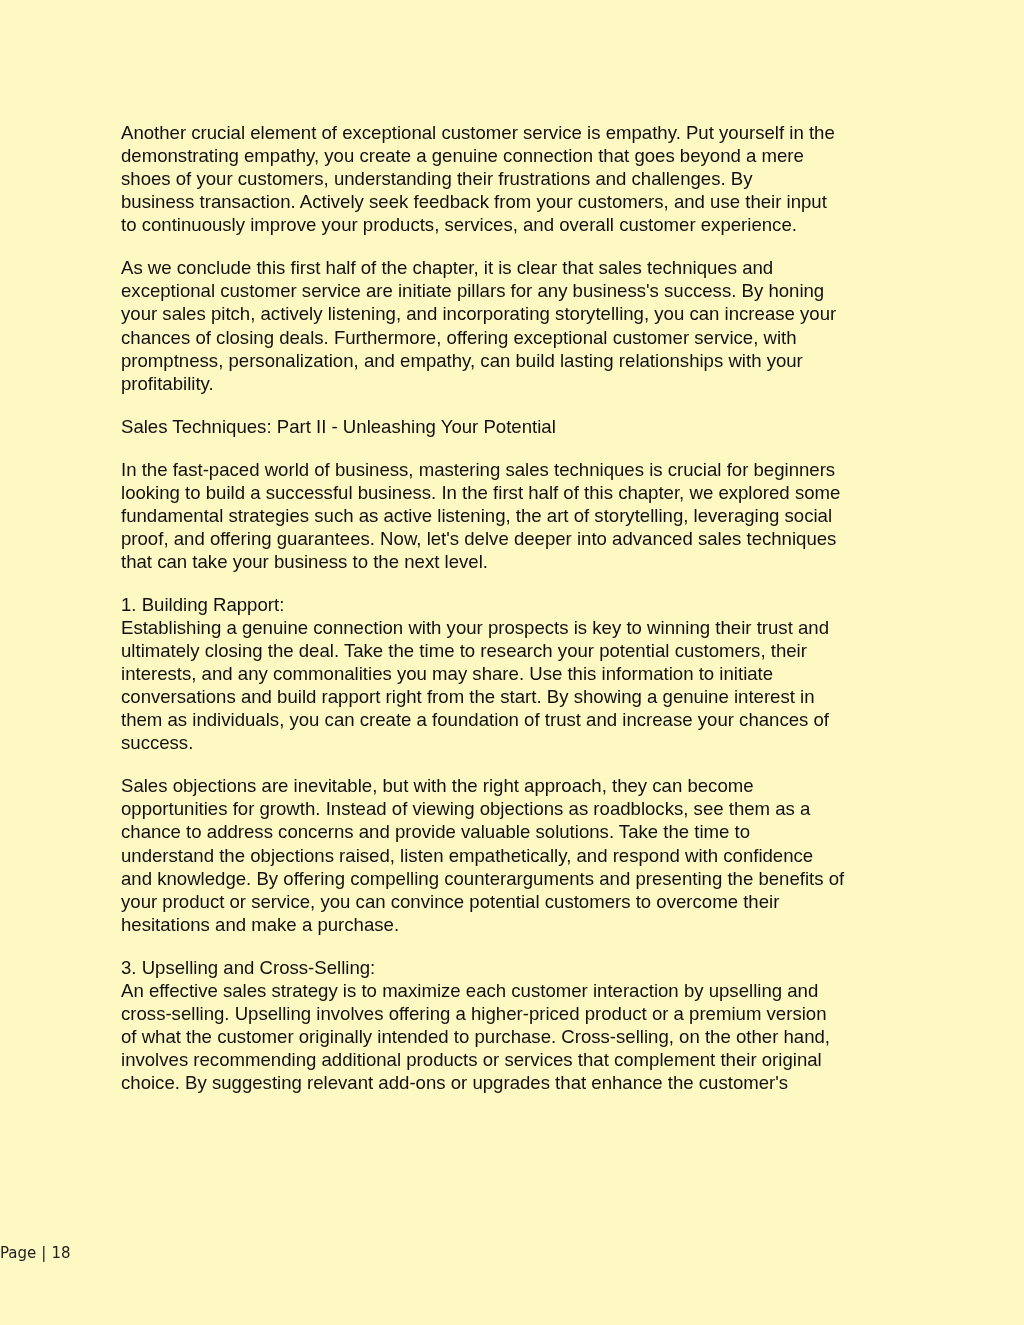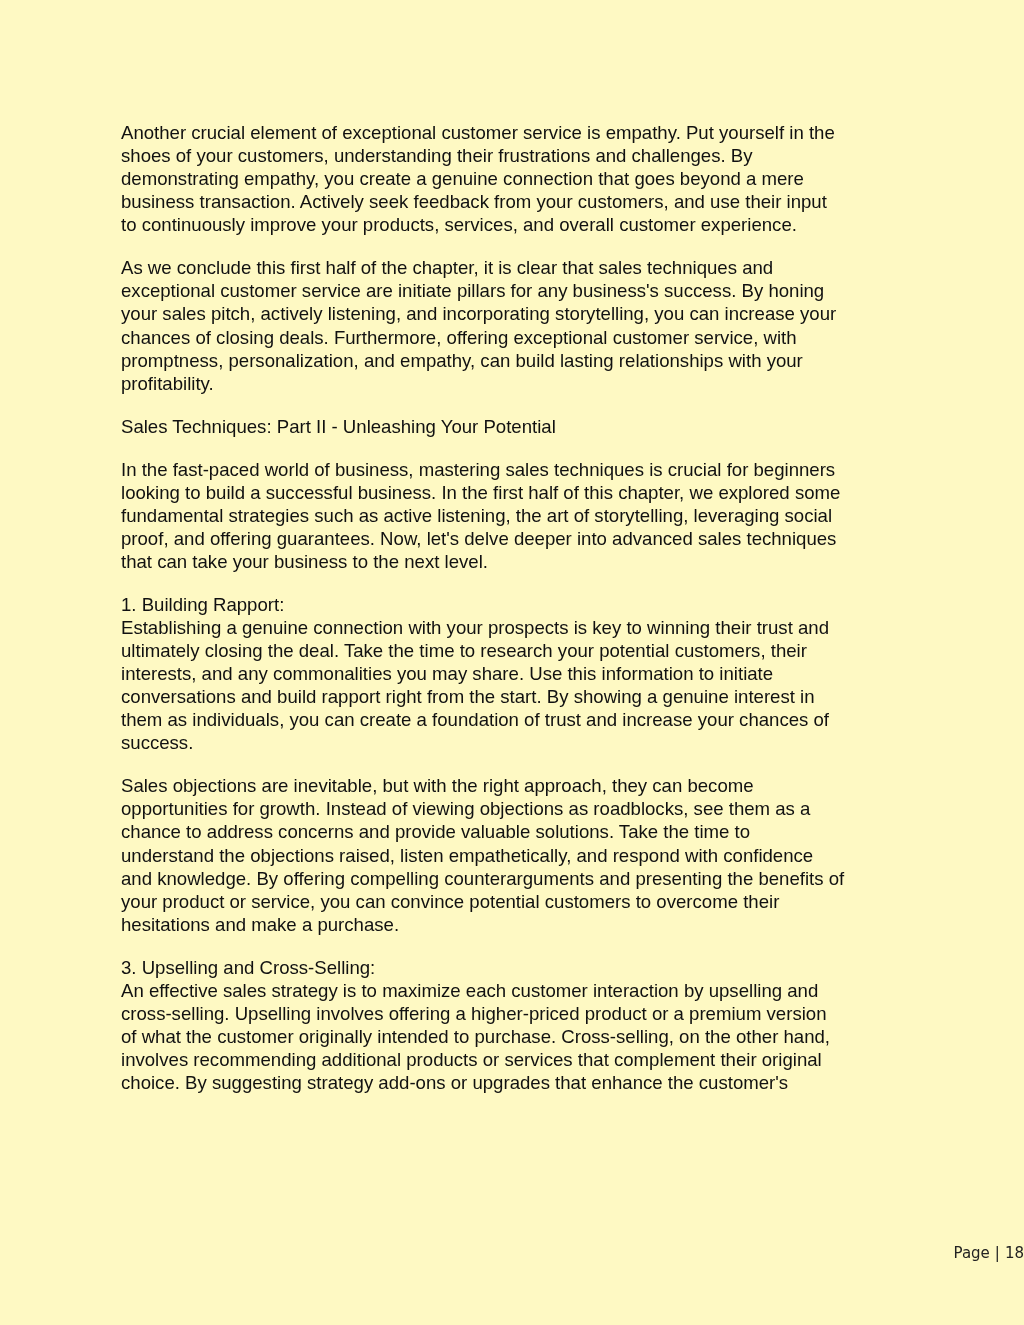--- a/index.html
+++ b/index.html
@@ -36,39 +36,39 @@
     }
     .line {
       display: block;
       white-space: nowrap;
     }
     .footer {
       position: absolute;
       left: 0;
       width: 1024px;
       top: 1244px;
-      text-align: right;
+      text-align: left;
       font-family: "DejaVu Sans", sans-serif;
       font-size: 15px;
       color: #222222;
     }
     .footer .sep {
       padding: 0 5px;
     }
   </style>
 </head>
 <body>
 
 <div class="page">
   <div class="content">
 
     <p class="para">
       <span class="line">Another crucial element of exceptional customer service is empathy. Put yourself in the</span>
+      <span class="line">demonstrating empathy, you create a genuine connection that goes beyond a mere</span>
       <span class="line">shoes of your customers, understanding their frustrations and challenges. By</span>
-      <span class="line">demonstrating empathy, you create a genuine connection that goes beyond a mere</span>
       <span class="line">business transaction. Actively seek feedback from your customers, and use their input</span>
       <span class="line">to continuously improve your products, services, and overall customer experience.</span>
     </p>
 
     <p class="para">
       <span class="line">As we conclude this first half of the chapter, it is clear that sales techniques and</span>
       <span class="line">exceptional customer service are initiate pillars for any business's success. By honing</span>
       <span class="line">your sales pitch, actively listening, and incorporating storytelling, you can increase your</span>
       <span class="line">chances of closing deals. Furthermore, offering exceptional customer service, with</span>
       <span class="line">promptness, personalization, and empathy, can build lasting relationships with your</span>
@@ -106,21 +106,21 @@
       <span class="line">your product or service, you can convince potential customers to overcome their</span>
       <span class="line">hesitations and make a purchase.</span>
     </p>
 
     <p class="para">
       <span class="line">3. Upselling and Cross-Selling:</span>
       <span class="line">An effective sales strategy is to maximize each customer interaction by upselling and</span>
       <span class="line">cross-selling. Upselling involves offering a higher-priced product or a premium version</span>
       <span class="line">of what the customer originally intended to purchase. Cross-selling, on the other hand,</span>
       <span class="line">involves recommending additional products or services that complement their original</span>
-      <span class="line">choice. By suggesting strategy add-ons or upgrades that enhance the customer's</span>
+      <span class="line">choice. By suggesting relevant add-ons or upgrades that enhance the customer's</span>
     </p>
 
   </div>
 
   <div class="footer">
     <span>Page</span><span class="sep">|</span><span>18</span>
   </div>
 </div>
 
 </body></html>

